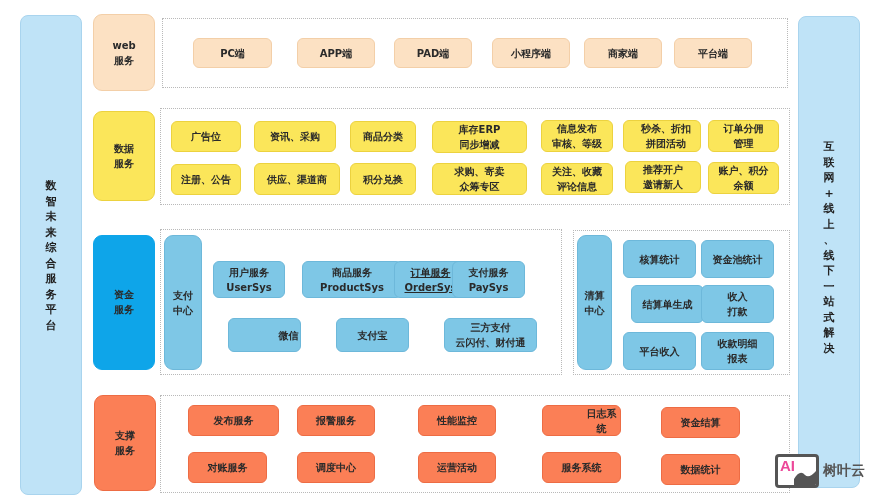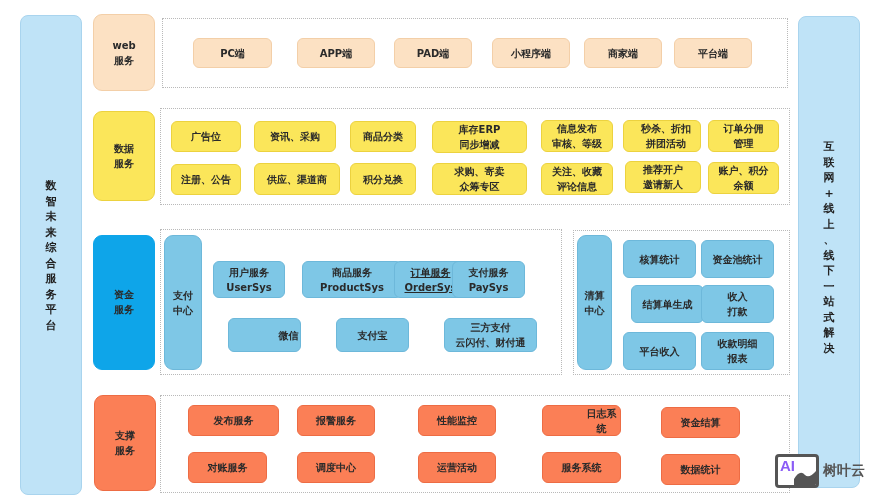--- a/index.html
+++ b/index.html
@@ -11,21 +11,21 @@
   .vtext { position: absolute; left: 0; right: 0; top: 50%; transform: translateY(-50%); text-align: center; font-weight: bold; font-size: 11px; line-height: 15.5px; color: #222; white-space: pre-line; }
   .panel { position: absolute; border: 1px dotted #b9b9b9; background: #fff; }
   .cat { font-size: 10px; line-height: 15px; border-radius: 9px; }
   .peach { background: #fce1c3; border: 1px solid #f3cfa8; }
   .yellow { background: #fbe65a; border: 1px solid #ecd23f; }
   .green { background: #0ea5e9; border: 1px solid #0ea5e9; font-family: Liberation Mono, monospace; }
   .blue { background: #7ec7e6; border: 1px solid #6db8da; }
   .orange { background: #fb7f56; border: 1px solid #ed6c44; }
   .logo { position: absolute; left: 775px; top: 454px; display: flex; align-items: center; gap: 4px; }
   .logo-icon { width: 44px; height: 34px; border: 3px solid #555; border-radius: 4px; background: #fff; position: relative; overflow: hidden; }
-  .logo-icon .ai { position: absolute; left: 2px; top: 0px; font-size: 15px; font-weight: bold; color: #8b5cf6; font-family: "Liberation Sans", sans-serif; }
+  .logo-icon .ai { position: absolute; left: 2px; top: 0px; font-size: 15px; font-weight: bold; color: #ec4899; font-family: "Liberation Sans", sans-serif; }
   .logo-icon svg { position: absolute; right: 0; bottom: 0; }
   .logo-text { font-size: 14px; font-weight: bold; color: #555; }
 </style>
 </head>
 <body>
 
 <div class="abs side" style="left:20px;top:15px;width:62px;height:480px;">
   <div class="vtext">数
 智
 未

